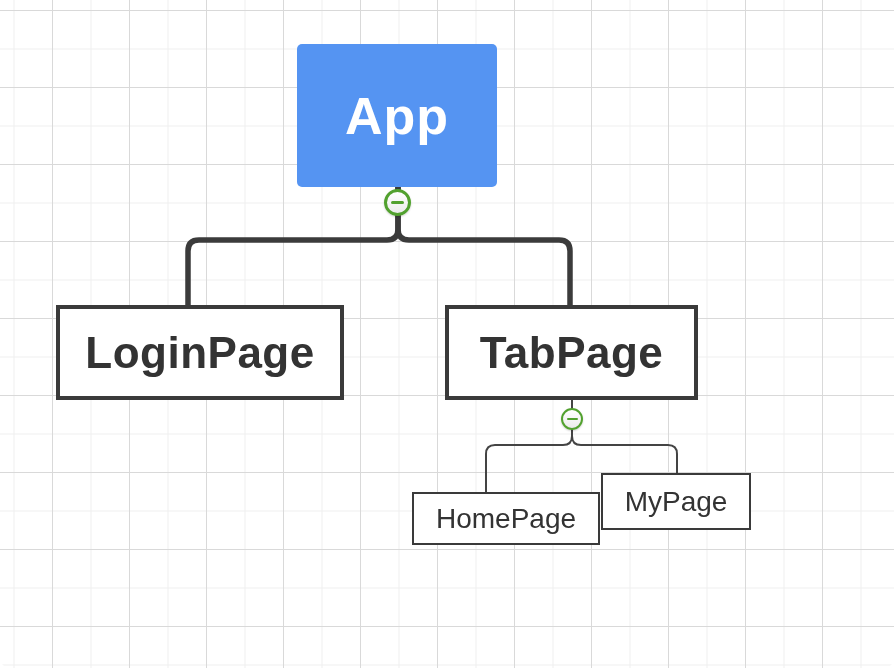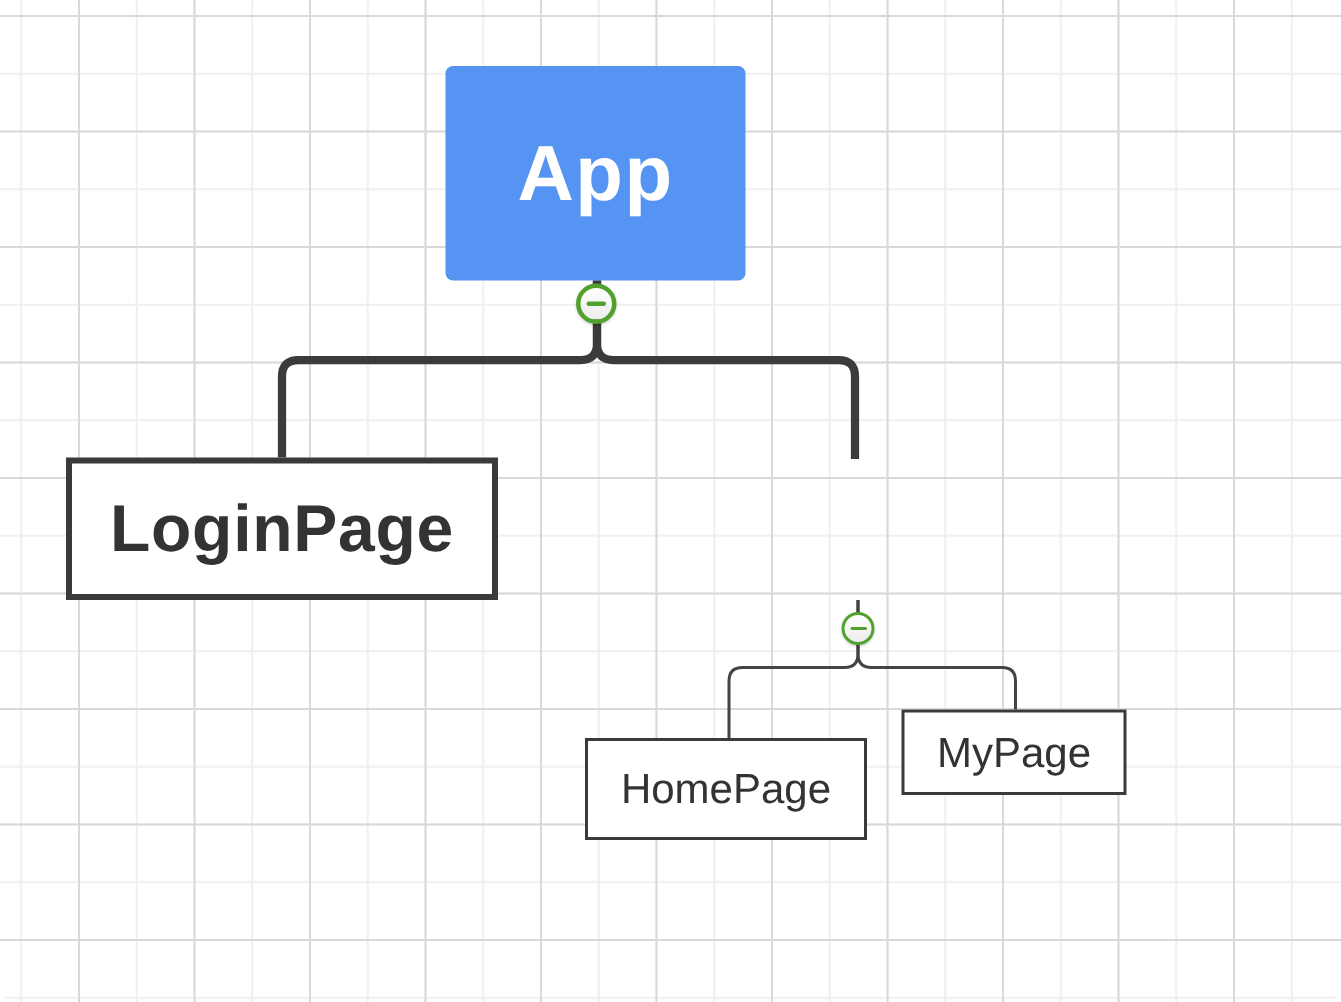--- a/index.html
+++ b/index.html
@@ -110,26 +110,29 @@
     <path class="edge thick" d="M398 187 L398 229 Q398 240 387 240 L199 240 Q188 240 188 251 L188 306"></path>
     <path class="edge thick" d="M398 187 L398 229 Q398 240 409 240 L559 240 Q570 240 570 251 L570 306"></path>
     <path class="edge thin" d="M572 400 L572 436 Q572 445 563 445 L495 445 Q486 445 486 454 L486 492"></path>
     <path class="edge thin" d="M572 400 L572 436 Q572 445 581 445 L668 445 Q677 445 677 454 L677 492"></path>
   </svg>
 
   <div class="node root" style="left:297px; top:44px; width:200px; height:143px;">
     <span>App</span>
   </div>
 
-  <div class="node l1" style="left:44px; top:305px; width:288px; height:95px;justify-content:center;">
+  <div class="node l1" style="left:56px; top:305px; width:288px; height:95px;justify-content:center;">
     <span>LoginPage</span>
   </div>
 
+  <div class="node l1" style="left:445px; top:305px; width:253px; height:95px;">
+    <span>TabPage</span>
+  </div>
 
-  <div class="node l2" style="left:390px; top:492px; width:188px; height:68px;">
+  <div class="node l2" style="left:412px; top:492px; width:188px; height:53px;">
     <span>HomePage</span>
   </div>
 
   <div class="node l2" style="left:601px; top:473px; width:150px; height:57px;">
     <span>MyPage</span>
   </div>
 
   <button class="collapse" style="left:384px; top:189px; width:27px; height:27px; border-width:3px;">
     <span class="dash" style="width:13px; height:3px;"></span>
   </button>

